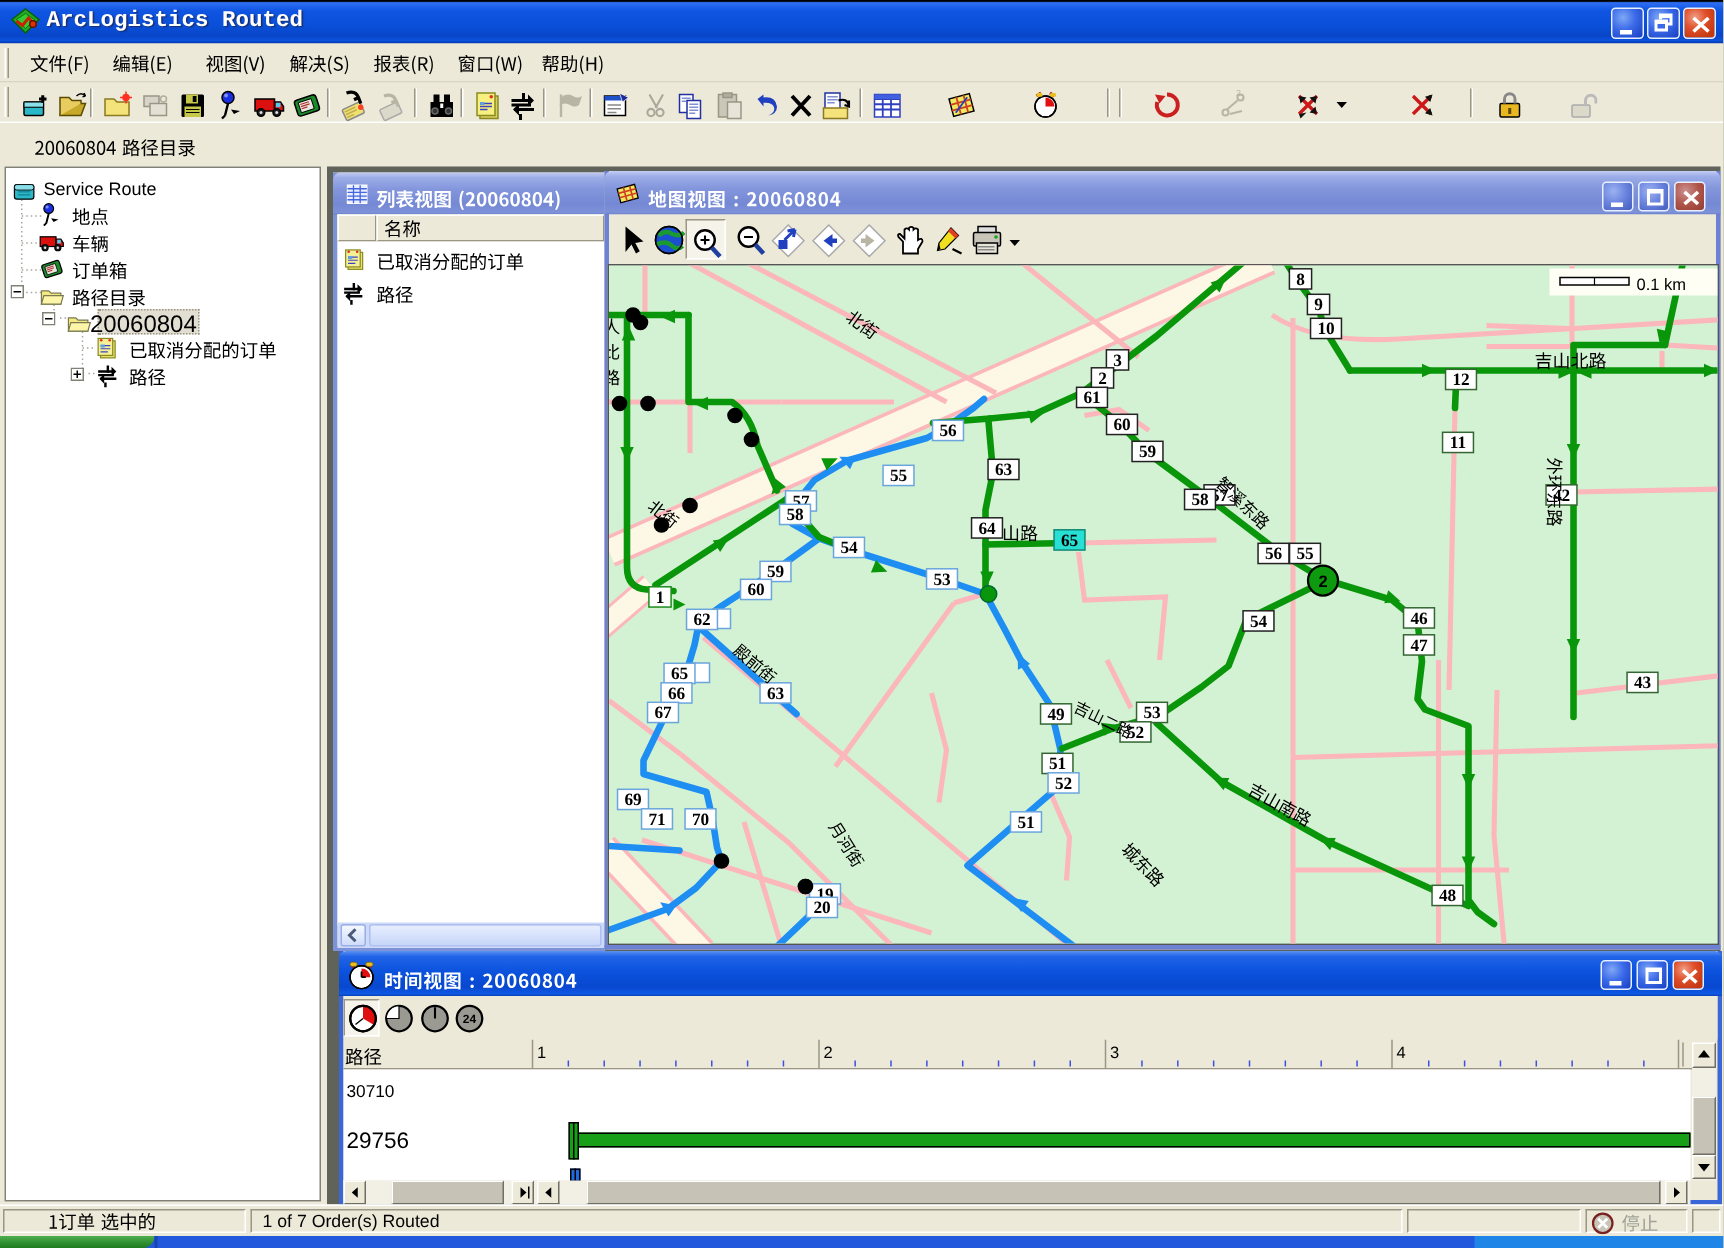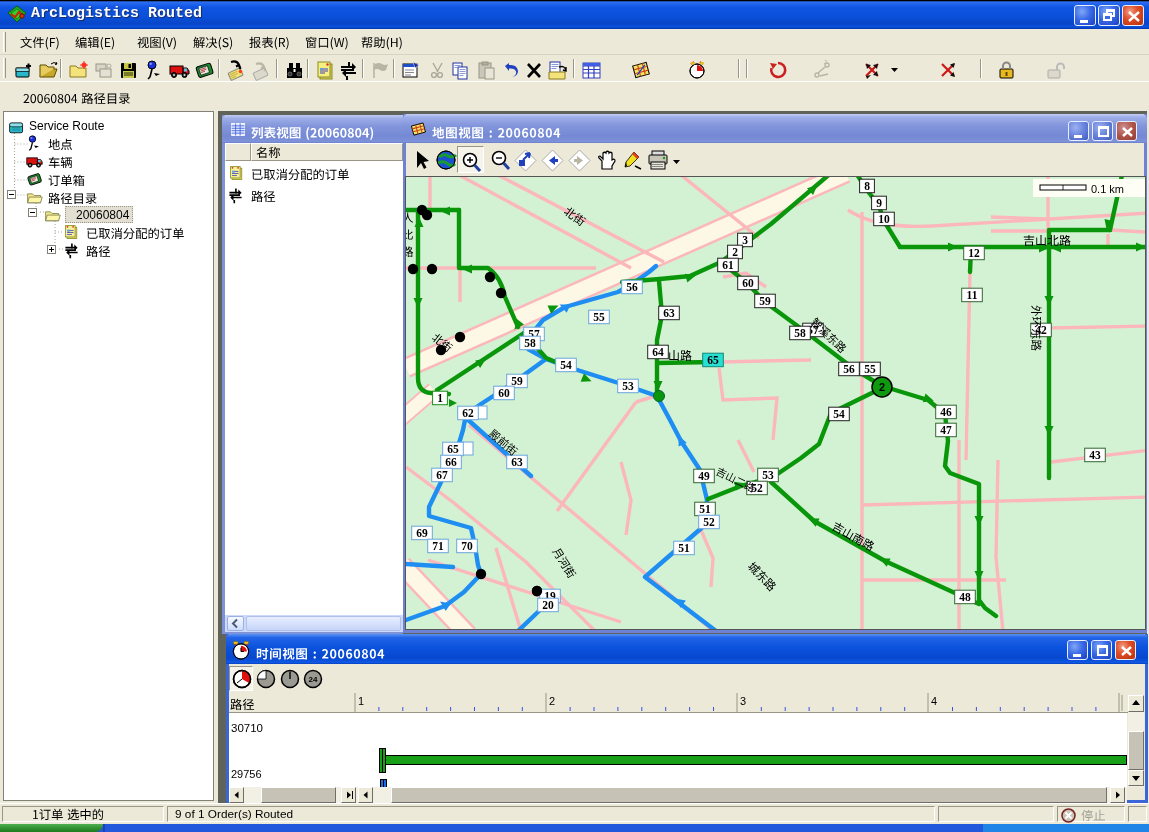--- a/index.html
+++ b/index.html
@@ -311,21 +311,21 @@
 <svg style="position:absolute;left:45px;top:153px;overflow:visible" width="31" height="19">
       <path d="M2.1 -3.9C2.2 -4.1 2.7 -4.1 3.4 -4.1H6.2V-2.3H0.8V-1.4H6.2V1H7.2V-1.4H11.6V-2.3H7.2V-4.1H10.6V-5H7.2V-6.9H6.2V-5H3.1C3.6 -5.8 4.1 -6.7 4.6 -7.7H11.4V-8.5H5.1C5.3 -9.1 5.5 -9.6 5.8 -10.1L4.7 -10.4C4.5 -9.8 4.2 -9.1 4 -8.5H0.9V-7.7H3.6C3.1 -6.8 2.8 -6.2 2.6 -5.9C2.2 -5.3 2 -5 1.7 -4.9C1.8 -4.6 2 -4.2 2.1 -3.9Z M17.3 -6.9V1H18.2V-6.1H19.2C19.2 -4.7 19.1 -2.9 18.2 -1.6C18.4 -1.5 18.6 -1.3 18.7 -1.1C19.2 -1.9 19.5 -2.8 19.7 -3.7C19.9 -3.2 20.1 -2.8 20.2 -2.4L20.7 -2.9C20.5 -3.3 20.2 -4.1 19.9 -4.7C19.9 -5.2 19.9 -5.6 20 -6.1H21.1C21 -4.7 20.9 -2.7 20.1 -1.4C20.3 -1.3 20.6 -1 20.7 -0.9C21.1 -1.7 21.4 -2.7 21.6 -3.7C21.9 -2.9 22.2 -2.2 22.4 -1.6L22.9 -2V-0.1C22.9 0.1 22.8 0.1 22.7 0.1C22.5 0.1 22 0.1 21.4 0.1C21.5 0.3 21.6 0.7 21.6 0.9C22.4 0.9 22.9 0.9 23.2 0.8C23.6 0.6 23.7 0.4 23.7 -0.1V-6.9H21.8V-8.7H24V-9.5H17.1V-8.7H19.2V-6.9ZM20 -8.7H21.1V-6.9H20ZM22.9 -6.1V-2.2C22.6 -2.9 22.2 -3.9 21.7 -4.7C21.7 -5.2 21.8 -5.6 21.8 -6.1ZM13.2 -4.1C13.3 -4.2 13.6 -4.2 14 -4.2H15V-2.5C14.2 -2.3 13.4 -2.2 12.8 -2.1L13 -1.2L15 -1.7V0.9H15.8V-1.9L16.9 -2.2L16.8 -3L15.8 -2.7V-4.2H16.8V-5.1H15.8V-6.9H15V-5.1H14C14.3 -6 14.5 -7 14.8 -8H16.8V-8.9H14.9C15 -9.3 15.1 -9.8 15.1 -10.2L14.3 -10.3C14.2 -9.8 14.2 -9.3 14.1 -8.9H12.9V-8H13.9C13.7 -7 13.5 -6.2 13.4 -5.9C13.2 -5.3 13.1 -4.9 12.9 -4.8C13 -4.6 13.1 -4.2 13.2 -4.1Z" fill="#000" transform="translate(3,14.1)"></path>
     </svg>
 <svg style="position:absolute;left:45px;top:171px;overflow:visible" width="43" height="19">
       <path d="M1.4 -9.5C2.1 -8.9 2.9 -8 3.3 -7.4L3.9 -8.1C3.5 -8.6 2.7 -9.5 2 -10.1ZM2.5 0.7C2.7 0.4 3.1 0.2 5.7 -1.6C5.6 -1.8 5.4 -2.2 5.4 -2.4L3.6 -1.3V-6.5H0.6V-5.6H2.7V-1.2C2.7 -0.6 2.3 -0.3 2.1 -0.1C2.2 0.1 2.4 0.5 2.5 0.7ZM4.9 -9.3V-8.4H8.6V-0.4C8.6 -0.1 8.6 -0.1 8.3 -0.1C8.1 -0.1 7.2 -0 6.2 -0.1C6.4 0.2 6.6 0.6 6.6 0.9C7.8 0.9 8.6 0.9 9 0.7C9.5 0.6 9.6 0.3 9.6 -0.4V-8.4H11.8V-9.3Z M15 -5.4H17.9V-4H15ZM18.9 -5.4H22V-4H18.9ZM15 -7.4H17.9V-6.1H15ZM18.9 -7.4H22V-6.1H18.9ZM21 -10.3C20.7 -9.7 20.2 -8.8 19.8 -8.2H16.8L17.3 -8.5C17.1 -9 16.5 -9.7 16 -10.3L15.2 -9.9C15.6 -9.4 16.1 -8.7 16.4 -8.2H14.1V-3.3H17.9V-2.1H13V-1.2H17.9V1H18.9V-1.2H24V-2.1H18.9V-3.3H22.9V-8.2H20.8C21.2 -8.7 21.6 -9.4 22 -10Z M31.6 -3.6H34.9V-2.3H31.6ZM31.6 -4.3V-5.5H34.9V-4.3ZM31.6 -1.6H34.9V-0.3H31.6ZM30.7 -6.4V1H31.6V0.4H34.9V0.9H35.8V-6.4ZM26.9 -10.4C26.5 -9.1 25.8 -7.9 25 -7.1C25.3 -7 25.7 -6.7 25.8 -6.6C26.2 -7.1 26.6 -7.7 27 -8.4H27.5C27.7 -7.9 28 -7.3 28.1 -6.8H27.5V-5.4H25.3V-4.6H27.3C26.8 -3.3 25.8 -1.8 25 -1C25.2 -0.9 25.5 -0.6 25.6 -0.3C26.2 -1 26.9 -2.1 27.5 -3.1V1H28.4V-3.1C28.9 -2.6 29.5 -1.9 29.8 -1.5L30.4 -2.3C30.1 -2.6 28.9 -3.7 28.4 -4.1V-4.6H30.3V-5.4H28.4V-6.8L29 -7C28.9 -7.4 28.6 -7.9 28.4 -8.4H30.6V-9.1H27.4C27.5 -9.5 27.7 -9.8 27.8 -10.2ZM31.7 -10.4C31.4 -9.2 30.7 -8 29.9 -7.2C30.1 -7.1 30.5 -6.8 30.7 -6.7C31.1 -7.1 31.5 -7.7 31.8 -8.3H32.6C33 -7.8 33.4 -7.1 33.6 -6.7L34.4 -7C34.2 -7.4 33.9 -7.9 33.6 -8.3H36.3V-9.1H32.2C32.4 -9.5 32.5 -9.8 32.6 -10.2Z" fill="#000" transform="translate(3,14.1)"></path>
     </svg>
 <svg style="position:absolute;left:45px;top:189px;overflow:visible" width="55" height="19">
       <path d="M1.9 -9H4.2V-6.8H1.9ZM0.5 -0.5 0.6 0.4C1.9 0.1 3.7 -0.4 5.4 -0.8L5.3 -1.6L3.7 -1.2V-3.4H5C5.2 -3.3 5.3 -3 5.4 -2.8C5.7 -2.9 5.9 -3 6.2 -3.2V1H7V0.5H10.1V0.9H11V-3.1L11.4 -3C11.5 -3.2 11.8 -3.6 12 -3.7C10.8 -4.2 9.9 -4.8 9.1 -5.6C9.9 -6.5 10.6 -7.6 11 -8.9L10.4 -9.1L10.2 -9.1H7.8C8 -9.4 8.1 -9.8 8.2 -10.1L7.3 -10.3C6.9 -8.9 6.1 -7.5 5.1 -6.5V-9.8H1.1V-6H2.8V-1L1.9 -0.8V-4.9H1.1V-0.6ZM7 -0.3V-2.7H10.1V-0.3ZM9.8 -8.3C9.5 -7.5 9.1 -6.8 8.5 -6.2C8 -6.8 7.6 -7.4 7.3 -8.1L7.4 -8.3ZM6.7 -3.5C7.4 -3.9 8 -4.4 8.6 -4.9C9.1 -4.4 9.7 -3.9 10.4 -3.5ZM8 -5.6C7.2 -4.7 6.2 -4.1 5.2 -3.7V-4.3H3.7V-6H5.1V-6.4C5.3 -6.3 5.6 -6 5.7 -5.9C6.1 -6.3 6.5 -6.7 6.9 -7.3C7.2 -6.7 7.5 -6.2 8 -5.6Z M15.5 -10.3C14.9 -9.4 13.9 -8.4 12.9 -7.8C13.1 -7.6 13.3 -7.2 13.4 -7C14.5 -7.7 15.6 -8.9 16.3 -10ZM17 -9.7V-8.8H21.7C20.5 -7.2 18.2 -5.9 16.1 -5.2C16.3 -5 16.6 -4.6 16.7 -4.4C17.9 -4.9 19.1 -5.5 20.2 -6.2C21.4 -5.7 22.8 -5 23.6 -4.5L24.1 -5.3C23.4 -5.7 22.1 -6.3 21 -6.8C21.9 -7.5 22.7 -8.4 23.2 -9.3L22.5 -9.7L22.4 -9.7ZM17 -4.1V-3.2H19.7V-0.2H16.3V0.6H24.1V-0.2H20.7V-3.2H23.3V-4.1ZM15.7 -7.6C15 -6.3 13.8 -5.1 12.7 -4.2C12.9 -4 13.1 -3.6 13.2 -3.4C13.7 -3.7 14.1 -4.1 14.5 -4.6V1H15.5V-5.7C15.8 -6.2 16.2 -6.7 16.5 -7.3Z M27.5 -5.8H33.9V-3.8H27.5ZM27.5 -6.7V-8.7H33.9V-6.7ZM27.5 -2.9H33.9V-0.8H27.5ZM26.5 -9.6V0.9H27.5V0.1H33.9V0.9H34.9V-9.6Z M38.5 -3.9C39.3 -3.5 40.3 -2.8 40.8 -2.3L41.4 -2.9C40.9 -3.4 40 -4 39.2 -4.5ZM38.5 -9.6V-8.8H46L46 -7.7H38.9V-6.8H45.9L45.8 -5.7H37.7V-4.9H42.6V-2.6C40.8 -1.9 38.9 -1.1 37.7 -0.7L38.2 0.2C39.4 -0.4 41 -1 42.6 -1.7V-0C42.6 0.1 42.5 0.2 42.3 0.2C42.1 0.2 41.4 0.2 40.7 0.2C40.8 0.4 41 0.8 41 1C42 1 42.6 1 43 0.9C43.4 0.7 43.5 0.5 43.5 -0V-2.9C44.6 -1.3 46.1 -0.1 48 0.5C48.1 0.2 48.4 -0.1 48.6 -0.3C47.3 -0.7 46.1 -1.3 45.2 -2.2C46 -2.7 46.9 -3.3 47.7 -4L46.9 -4.6C46.3 -4 45.4 -3.3 44.6 -2.8C44.2 -3.3 43.8 -3.9 43.5 -4.5V-4.9H48.5V-5.7H46.8C46.9 -6.9 47 -8.5 47 -9.6L46.3 -9.7L46.1 -9.6Z" fill="#000" transform="translate(3,14.1)"></path>
     </svg>
 <div style="position:absolute;left:65px;top:206px;width:68px;height:17px;background:#e2dfd2;border:1px dotted #9a9686"></div>
-<div class="lt" style="left:76px;top:208px;font-size:12px">20060804</div>
+<div class="lt" style="left:60px;top:208px;font-size:16px">20060804</div>
 <svg style="position:absolute;left:83px;top:224px;overflow:visible" width="104" height="19">
       <path d="M1.1 -9.6V-8.6H9.2V-5.4H2.7V-7.4H1.8V-1.3C1.8 0.3 2.4 0.6 4.4 0.6C4.9 0.6 8.5 0.6 9 0.6C11.1 0.6 11.5 -0 11.7 -2.3C11.4 -2.3 11 -2.5 10.8 -2.7C10.6 -0.7 10.4 -0.3 9.1 -0.3C8.2 -0.3 5 -0.3 4.4 -0.3C3 -0.3 2.7 -0.5 2.7 -1.2V-4.5H9.2V-3.9H10.1V-9.6Z M22.8 -8.1C22.5 -6.2 21.9 -4.7 21.3 -3.3C20.7 -4.7 20.2 -6.3 20 -8.1ZM18.5 -9V-8.1H19.1C19.5 -5.9 20 -4 20.8 -2.4C20 -1.2 19.2 -0.3 18.2 0.3C18.4 0.5 18.7 0.8 18.8 1C19.7 0.4 20.5 -0.5 21.2 -1.5C21.9 -0.5 22.6 0.3 23.6 0.9C23.7 0.7 24 0.3 24.2 0.2C23.2 -0.4 22.4 -1.3 21.8 -2.4C22.7 -4 23.4 -6.2 23.7 -8.8L23.2 -9L23 -9ZM12.8 -1.6 13 -0.7 16.7 -1.4V1H17.6V-1.5L18.7 -1.7L18.6 -2.5L17.6 -2.3V-8.9H18.5V-9.8H12.9V-8.9H13.7V-1.7ZM14.6 -8.9H16.7V-7.2H14.6ZM14.6 -6.4H16.7V-4.6H14.6ZM14.6 -3.8H16.7V-2.2L14.6 -1.9Z M35.2 -10C34.9 -9.3 34.3 -8.3 33.9 -7.7L34.7 -7.3C35.1 -7.9 35.7 -8.8 36.1 -9.6ZM28.9 -9.6C29.4 -8.9 30 -7.9 30.2 -7.3L31 -7.7C30.8 -8.3 30.2 -9.2 29.7 -9.9ZM25.6 -9.6C26.4 -9.2 27.3 -8.5 27.8 -8.1L28.3 -8.8C27.9 -9.2 26.9 -9.8 26.2 -10.2ZM25.1 -6.3C25.8 -5.9 26.8 -5.2 27.3 -4.8L27.8 -5.5C27.3 -6 26.4 -6.6 25.6 -6.9ZM25.4 0.3 26.2 0.9C26.9 -0.3 27.7 -1.9 28.2 -3.2L27.5 -3.7C26.9 -2.3 26.1 -0.7 25.4 0.3ZM30.2 -3.8H34.7V-2.5H30.2ZM30.2 -4.6V-6H34.7V-4.6ZM32 -10.3V-6.8H29.3V1H30.2V-1.7H34.7V-0.2C34.7 -0 34.6 0 34.5 0C34.3 0.1 33.6 0.1 32.9 0C33 0.3 33.2 0.7 33.2 0.9C34.1 0.9 34.8 0.9 35.1 0.8C35.5 0.6 35.6 0.3 35.6 -0.2V-6.8H33V-10.3Z M45.2 -10.1 44.3 -9.8C45.2 -7.9 46.7 -5.9 48 -4.8C48.2 -5.1 48.5 -5.4 48.7 -5.6C47.4 -6.6 45.9 -8.5 45.2 -10.1ZM40.9 -10.1C40.2 -8.2 38.9 -6.5 37.4 -5.4C37.7 -5.3 38.1 -4.9 38.2 -4.7C38.6 -5 38.9 -5.3 39.2 -5.6V-4.8H41.6C41.3 -2.7 40.6 -0.7 37.7 0.2C37.9 0.4 38.2 0.8 38.3 1C41.4 -0.1 42.2 -2.3 42.5 -4.8H45.9C45.8 -1.7 45.6 -0.5 45.3 -0.2C45.1 -0 45 -0 44.7 -0C44.5 -0 43.7 -0 42.9 -0.1C43.1 0.2 43.2 0.6 43.2 0.8C44 0.9 44.7 0.9 45.1 0.8C45.6 0.8 45.8 0.7 46.1 0.4C46.5 -0.1 46.7 -1.5 46.9 -5.2C46.9 -5.4 46.9 -5.7 46.9 -5.7H39.3C40.3 -6.8 41.2 -8.2 41.9 -9.8Z M56 -9.8V-8.9H59.8V-5.9H56.1V-0.6C56.1 0.6 56.4 0.9 57.5 0.9C57.8 0.9 59.3 0.9 59.6 0.9C60.7 0.9 61 0.3 61.1 -1.7C60.8 -1.8 60.5 -1.9 60.2 -2.1C60.2 -0.3 60.1 -0 59.5 -0C59.2 -0 57.9 -0 57.6 -0C57.1 -0 57 -0.1 57 -0.6V-5H59.8V-4.2H60.6V-9.8ZM51 -1.9H54.4V-0.7H51ZM51 -2.6V-6.8H51.8V-5.8C51.8 -5.2 51.7 -4.4 51 -3.7C51.1 -3.7 51.3 -3.5 51.4 -3.4C52.1 -4.1 52.3 -5.1 52.3 -5.8V-6.8H53V-4.5C53 -3.9 53.1 -3.8 53.6 -3.8C53.7 -3.8 54.1 -3.8 54.2 -3.8H54.4V-2.6ZM49.9 -9.9V-9H51.7V-7.6H50.2V0.9H51V0.1H54.4V0.8H55.1V-7.6H53.7V-9H55.4V-9.9ZM52.3 -7.6V-9H53.1V-7.6ZM53.5 -6.8H54.4V-4.3L54.3 -4.3C54.3 -4.3 54.3 -4.3 54.1 -4.3C54.1 -4.3 53.8 -4.3 53.7 -4.3C53.5 -4.3 53.5 -4.3 53.5 -4.5Z M68.3 -5.2C69 -4.3 69.8 -3.1 70.2 -2.3L71 -2.8C70.6 -3.5 69.7 -4.7 69 -5.6ZM64.5 -10.4C64.4 -9.8 64.1 -9 63.9 -8.4H62.6V0.7H63.4V-0.3H66.9V-8.4H64.8C65 -8.9 65.2 -9.6 65.4 -10.2ZM63.4 -7.5H66V-4.9H63.4ZM63.4 -1.1V-4.1H66V-1.1ZM68.9 -10.4C68.5 -8.7 67.8 -7 66.9 -5.9C67.2 -5.8 67.6 -5.5 67.7 -5.4C68.1 -6 68.5 -6.7 68.9 -7.5H72C71.9 -2.6 71.7 -0.7 71.3 -0.3C71.1 -0.1 71 -0.1 70.8 -0.1C70.5 -0.1 69.7 -0.1 68.9 -0.2C69.1 0.1 69.2 0.5 69.2 0.7C69.9 0.8 70.7 0.8 71.1 0.8C71.5 0.7 71.8 0.6 72.1 0.2C72.6 -0.4 72.7 -2.3 72.9 -7.9C72.9 -8 72.9 -8.4 72.9 -8.4H69.2C69.4 -9 69.6 -9.6 69.7 -10.2Z M75.2 -9.5C75.9 -8.9 76.7 -8 77.1 -7.4L77.7 -8.1C77.3 -8.6 76.5 -9.5 75.8 -10.1ZM76.3 0.7C76.5 0.4 76.9 0.2 79.5 -1.6C79.4 -1.8 79.2 -2.2 79.2 -2.4L77.4 -1.3V-6.5H74.4V-5.6H76.5V-1.2C76.5 -0.6 76.1 -0.3 75.9 -0.1C76 0.1 76.2 0.5 76.3 0.7ZM78.7 -9.3V-8.4H82.4V-0.4C82.4 -0.1 82.4 -0.1 82.1 -0.1C81.9 -0.1 81 -0 80 -0.1C80.2 0.2 80.4 0.6 80.4 0.9C81.6 0.9 82.4 0.9 82.8 0.7C83.3 0.6 83.4 0.3 83.4 -0.4V-8.4H85.6V-9.3Z M88.8 -5.4H91.7V-4H88.8ZM92.7 -5.4H95.8V-4H92.7ZM88.8 -7.4H91.7V-6.1H88.8ZM92.7 -7.4H95.8V-6.1H92.7ZM94.8 -10.3C94.5 -9.7 94 -8.8 93.6 -8.2H90.6L91.1 -8.5C90.9 -9 90.3 -9.7 89.8 -10.3L89 -9.9C89.4 -9.4 89.9 -8.7 90.2 -8.2H87.9V-3.3H91.7V-2.1H86.8V-1.2H91.7V1H92.7V-1.2H97.8V-2.1H92.7V-3.3H96.7V-8.2H94.6C95 -8.7 95.4 -9.4 95.8 -10Z" fill="#000" transform="translate(3,14.1)"></path>
     </svg>
 <svg style="position:absolute;left:83px;top:242px;overflow:visible" width="31" height="19">
       <path d="M1.9 -9H4.2V-6.8H1.9ZM0.5 -0.5 0.6 0.4C1.9 0.1 3.7 -0.4 5.4 -0.8L5.3 -1.6L3.7 -1.2V-3.4H5C5.2 -3.3 5.3 -3 5.4 -2.8C5.7 -2.9 5.9 -3 6.2 -3.2V1H7V0.5H10.1V0.9H11V-3.1L11.4 -3C11.5 -3.2 11.8 -3.6 12 -3.7C10.8 -4.2 9.9 -4.8 9.1 -5.6C9.9 -6.5 10.6 -7.6 11 -8.9L10.4 -9.1L10.2 -9.1H7.8C8 -9.4 8.1 -9.8 8.2 -10.1L7.3 -10.3C6.9 -8.9 6.1 -7.5 5.1 -6.5V-9.8H1.1V-6H2.8V-1L1.9 -0.8V-4.9H1.1V-0.6ZM7 -0.3V-2.7H10.1V-0.3ZM9.8 -8.3C9.5 -7.5 9.1 -6.8 8.5 -6.2C8 -6.8 7.6 -7.4 7.3 -8.1L7.4 -8.3ZM6.7 -3.5C7.4 -3.9 8 -4.4 8.6 -4.9C9.1 -4.4 9.7 -3.9 10.4 -3.5ZM8 -5.6C7.2 -4.7 6.2 -4.1 5.2 -3.7V-4.3H3.7V-6H5.1V-6.4C5.3 -6.3 5.6 -6 5.7 -5.9C6.1 -6.3 6.5 -6.7 6.9 -7.3C7.2 -6.7 7.5 -6.2 8 -5.6Z M15.5 -10.3C14.9 -9.4 13.9 -8.4 12.9 -7.8C13.1 -7.6 13.3 -7.2 13.4 -7C14.5 -7.7 15.6 -8.9 16.3 -10ZM17 -9.7V-8.8H21.7C20.5 -7.2 18.2 -5.9 16.1 -5.2C16.3 -5 16.6 -4.6 16.7 -4.4C17.9 -4.9 19.1 -5.5 20.2 -6.2C21.4 -5.7 22.8 -5 23.6 -4.5L24.1 -5.3C23.4 -5.7 22.1 -6.3 21 -6.8C21.9 -7.5 22.7 -8.4 23.2 -9.3L22.5 -9.7L22.4 -9.7ZM17 -4.1V-3.2H19.7V-0.2H16.3V0.6H24.1V-0.2H20.7V-3.2H23.3V-4.1ZM15.7 -7.6C15 -6.3 13.8 -5.1 12.7 -4.2C12.9 -4 13.1 -3.6 13.2 -3.4C13.7 -3.7 14.1 -4.1 14.5 -4.6V1H15.5V-5.7C15.8 -6.2 16.2 -6.7 16.5 -7.3Z" fill="#000" transform="translate(3,14.1)"></path>
     </svg>
 <div style="position:absolute;left:222px;top:115px;width:181px;height:519px;overflow:hidden;background:#ece9d8;border-left:3px solid #7e92d8;border-bottom:3px solid #7e92d8"></div>
 <div style="position:absolute;left:222px;top:115px;width:181px;height:28px;background:linear-gradient(180deg,#c3cdf2 0%,#9dade8 12%,#8396dc 40%,#7488d4 75%,#7e92da 95%,#6a7ec8 100%);border-radius:5px 0 0 0"></div>
 <svg style="position:absolute;left:230px;top:121px" width="17" height="17" viewBox="0 0 21 21">
       <rect x="2" y="3" width="16" height="15" fill="#e8edff" stroke="#fff"></rect>
@@ -728,21 +728,21 @@
       <text x="702" y="12" font-family="Liberation Sans" font-size="11" fill="#000">4</text>
       <path d="M149.9,14 V18 M173.8,14 V18 M197.7,14 V18 M221.6,14 V18 M245.5,14 V18 M269.4,14 V18 M293.3,14 V18 M341.1,14 V18 M365.0,14 V18 M388.9,14 V18 M412.8,14 V18 M436.7,14 V18 M460.6,14 V18 M484.5,14 V18 M532.3,14 V18 M556.2,14 V18 M580.1,14 V18 M604.0,14 V18 M627.9,14 V18 M651.8,14 V18 M675.7,14 V18 M723.5,14 V18 M747.4,14 V18 M771.3,14 V18 M795.2,14 V18 M819.1,14 V18 M843.0,14 V18 M866.9,14 V18" stroke="#3a50e0" stroke-width="1"></path>
       <path d="M893,2 V18" stroke="#9a9686"></path>
     </svg>
 <div style="position:absolute;left:1128px;top:695px;width:16px;height:17px;background:#ece9d8;border:1px solid;border-color:#fff #716f64 #716f64 #fff"></div>
     <svg style="position:absolute;left:1128px;top:695px" width="16" height="17">
       <path d="M8,5 L12,10 L4,10 Z" fill="#000"></path>
     </svg>
 <div style="position:absolute;left:229px;top:713px;width:898px;height:74px;background:#fff"></div>
 <div class="lt" style="left:231px;top:722px;font-size:11.5px">30710</div>
-<div class="lt" style="left:231px;top:768px;font-size:11px">29756</div>
+<div class="lt" style="left:231px;top:752px;font-size:15px">29756</div>
 <div style="position:absolute;left:380px;top:755px;width:747px;height:10px;background:#17a017;border:1px solid #000"></div>
 <div style="position:absolute;left:379px;top:748px;width:7px;height:25px;background:#17a017;border:1px solid #000"></div>
 <div style="position:absolute;left:382px;top:748px;width:1px;height:25px;background:#000"></div>
 <div style="position:absolute;left:380px;top:779px;width:7px;height:9px;background:#1e6ae0;border:1px solid #000"></div>
 <div style="position:absolute;left:383px;top:779px;width:1px;height:9px;background:#000"></div>
 <div style="position:absolute;left:229px;top:787px;width:898px;height:16px;background:#f2f0e4"></div>
 <div style="position:absolute;left:229px;top:787px;width:15px;height:16px;background:#ece9d8;border:1px solid;border-color:#fff #716f64 #716f64 #fff"></div>
     <svg style="position:absolute;left:229px;top:787px" width="15" height="16">
       <path d="M9.5,4.5 L5.5,8 L9.5,11.5 Z" fill="#000"></path>
     </svg>
@@ -769,21 +769,21 @@
     </svg>
 <div style="position:absolute;left:0;top:803px;width:1149px;height:21px;background:#ece9d8;border-top:1px solid #fff"></div>
 <div style="position:absolute;left:2px;top:806px;width:162px;height:16px;border:1px solid;border-color:#9a9686 #fff #fff #9a9686"></div>
 <div style="position:absolute;left:167px;top:806px;width:768px;height:16px;border:1px solid;border-color:#9a9686 #fff #fff #9a9686"></div>
 <div style="position:absolute;left:938px;top:806px;width:116px;height:16px;border:1px solid;border-color:#9a9686 #fff #fff #9a9686"></div>
 <div style="position:absolute;left:1057px;top:806px;width:68px;height:16px;border:1px solid;border-color:#9a9686 #fff #fff #9a9686"></div>
 <div style="position:absolute;left:1128px;top:806px;width:19px;height:16px;border:1px solid;border-color:#9a9686 #fff #fff #9a9686"></div>
 <svg style="position:absolute;left:29px;top:805px;overflow:visible" width="78" height="19">
       <path d="M1.1 0H6V-0.9H4.2V-9H3.4C2.9 -8.7 2.3 -8.5 1.5 -8.4V-7.7H3.1V-0.9H1.1Z M8.2 -9.5C8.9 -8.9 9.7 -8 10.1 -7.4L10.8 -8.1C10.4 -8.6 9.5 -9.5 8.9 -10.1ZM9.3 0.7C9.5 0.4 9.9 0.2 12.5 -1.6C12.4 -1.8 12.3 -2.2 12.2 -2.4L10.4 -1.3V-6.5H7.4V-5.6H9.5V-1.2C9.5 -0.6 9.1 -0.3 8.9 -0.1C9 0.1 9.3 0.5 9.3 0.7ZM11.7 -9.3V-8.4H15.5V-0.4C15.5 -0.1 15.4 -0.1 15.2 -0.1C14.9 -0.1 14 -0 13.1 -0.1C13.2 0.2 13.4 0.6 13.5 0.9C14.6 0.9 15.4 0.9 15.8 0.7C16.3 0.6 16.4 0.3 16.4 -0.4V-8.4H18.6V-9.3Z M21.8 -5.4H24.8V-4H21.8ZM25.7 -5.4H28.8V-4H25.7ZM21.8 -7.4H24.8V-6.1H21.8ZM25.7 -7.4H28.8V-6.1H25.7ZM27.8 -10.3C27.6 -9.7 27.1 -8.8 26.6 -8.2H23.6L24.1 -8.5C23.9 -9 23.3 -9.7 22.8 -10.3L22 -9.9C22.5 -9.4 23 -8.7 23.2 -8.2H20.9V-3.3H24.8V-2.1H19.8V-1.2H24.8V1H25.7V-1.2H30.8V-2.1H25.7V-3.3H29.7V-8.2H27.7C28 -8.7 28.5 -9.4 28.8 -10Z M35.9 -9.4C36.6 -8.8 37.4 -7.9 37.8 -7.3L38.5 -7.9C38.1 -8.5 37.3 -9.3 36.6 -9.9ZM40.6 -10C40.3 -8.9 39.8 -7.8 39.1 -7.1C39.3 -6.9 39.7 -6.7 39.9 -6.6C40.2 -6.9 40.5 -7.3 40.7 -7.8H42.5V-6H39.1V-5.2H41.3C41.1 -3.6 40.6 -2.4 38.7 -1.8C38.9 -1.6 39.2 -1.3 39.3 -1C41.4 -1.8 42 -3.2 42.2 -5.2H43.5V-2.3C43.5 -1.4 43.7 -1.1 44.6 -1.1C44.8 -1.1 45.6 -1.1 45.8 -1.1C46.6 -1.1 46.8 -1.5 46.9 -3.1C46.7 -3.2 46.3 -3.3 46.1 -3.5C46.1 -2.2 46 -2 45.7 -2C45.5 -2 44.9 -2 44.7 -2C44.4 -2 44.4 -2 44.4 -2.3V-5.2H46.8V-6H43.5V-7.8H46.3V-8.6H43.5V-10.3H42.5V-8.6H41.1C41.2 -9 41.4 -9.4 41.5 -9.8ZM38.2 -5.6H35.8V-4.7H37.3V-1C36.8 -0.8 36.2 -0.3 35.7 0.2L36.3 1C37 0.2 37.7 -0.4 38.1 -0.4C38.4 -0.4 38.8 -0.1 39.2 0.2C40 0.7 41.1 0.8 42.5 0.8C43.7 0.8 45.8 0.8 46.7 0.7C46.8 0.4 46.9 -0 47 -0.2C45.8 -0.1 43.9 -0 42.5 -0C41.2 -0 40.2 -0.1 39.4 -0.6C38.8 -0.9 38.5 -1.2 38.2 -1.2Z M53 -10.3V-8.1H48.6V-2.3H49.5V-3.1H53V1H54V-3.1H57.6V-2.3H58.5V-8.1H54V-10.3ZM49.5 -4V-7.2H53V-4ZM57.6 -4H54V-7.2H57.6Z M66.5 -5.2C67.2 -4.3 68 -3.1 68.4 -2.3L69.2 -2.8C68.8 -3.5 67.9 -4.7 67.2 -5.6ZM62.7 -10.4C62.6 -9.8 62.4 -9 62.2 -8.4H60.8V0.7H61.6V-0.3H65.1V-8.4H63C63.2 -8.9 63.5 -9.6 63.7 -10.2ZM61.6 -7.5H64.2V-4.9H61.6ZM61.6 -1.1V-4.1H64.2V-1.1ZM67.1 -10.4C66.7 -8.7 66 -7 65.2 -5.9C65.4 -5.8 65.8 -5.5 65.9 -5.4C66.4 -6 66.8 -6.7 67.1 -7.5H70.2C70.1 -2.6 69.9 -0.7 69.5 -0.3C69.4 -0.1 69.2 -0.1 69 -0.1C68.7 -0.1 68 -0.1 67.1 -0.2C67.3 0.1 67.4 0.5 67.5 0.7C68.1 0.8 68.9 0.8 69.3 0.8C69.7 0.7 70 0.6 70.3 0.2C70.8 -0.4 70.9 -2.3 71.1 -7.9C71.1 -8 71.1 -8.4 71.1 -8.4H67.4C67.6 -9 67.8 -9.6 68 -10.2Z" fill="#000" transform="translate(3,14.1)"></path>
     </svg>
-<div class="lt" style="left:175px;top:807px;font-size:11.8px">9 of 1 Order(s) Routed</div>
+<div class="lt" style="left:175px;top:807px;font-size:11.8px">1 of 7 Order(s) Routed</div>
 <svg style="position:absolute;left:1061px;top:808px" width="15" height="15">
       <circle cx="7.5" cy="7.5" r="6.5" fill="#c8c5b8" stroke="#7a2020" stroke-width="1.5"></circle>
       <path d="M4.5,4.5 L10.5,10.5 M10.5,4.5 L4.5,10.5" stroke="#fff" stroke-width="1.8"></path>
     </svg>
 <svg style="position:absolute;left:1078px;top:806px;overflow:visible" width="31" height="19">
       <path d="M5.7 -7.1H9.8V-6.1H5.7ZM4.9 -7.8V-5.4H10.7V-7.8ZM3.8 -4.6V-2.6H4.6V-3.9H10.9V-2.6H11.7V-4.6ZM6.9 -10.1C7.1 -9.9 7.3 -9.5 7.4 -9.2H4V-8.4H11.7V-9.2H8.4C8.3 -9.6 8 -10 7.8 -10.4ZM4.9 -3V-2.2H7.3V-0.1C7.3 0.1 7.3 0.1 7.1 0.1C6.9 0.1 6.2 0.1 5.4 0.1C5.6 0.4 5.7 0.7 5.7 0.9C6.7 0.9 7.3 0.9 7.7 0.8C8.1 0.7 8.2 0.4 8.2 -0V-2.2H10.6V-3ZM3.2 -10.3C2.6 -8.5 1.5 -6.6 0.4 -5.4C0.6 -5.2 0.8 -4.7 0.9 -4.5C1.3 -4.9 1.6 -5.3 2 -5.8V1H2.8V-7.2C3.3 -8.1 3.7 -9.1 4.1 -10Z M14.6 -7.6V-0.5H12.9V0.4H24V-0.5H19.4V-5.3H23.4V-6.2H19.4V-10.3H18.4V-0.5H15.6V-7.6Z" fill="#a0a095" transform="translate(3,14.1)"></path>
     </svg>
 <div style="position:absolute;left:0;top:824px;width:1149px;height:8px;background:#2258dc"></div>
 <div style="position:absolute;left:0;top:824px;width:103px;height:8px;background:linear-gradient(180deg,#4fae4f,#2e8d2e 60%,#1f7a1f);border-radius:0 0 8px 0"></div>
 <div style="position:absolute;left:983px;top:824px;width:166px;height:8px;background:#1f86e8"></div>

